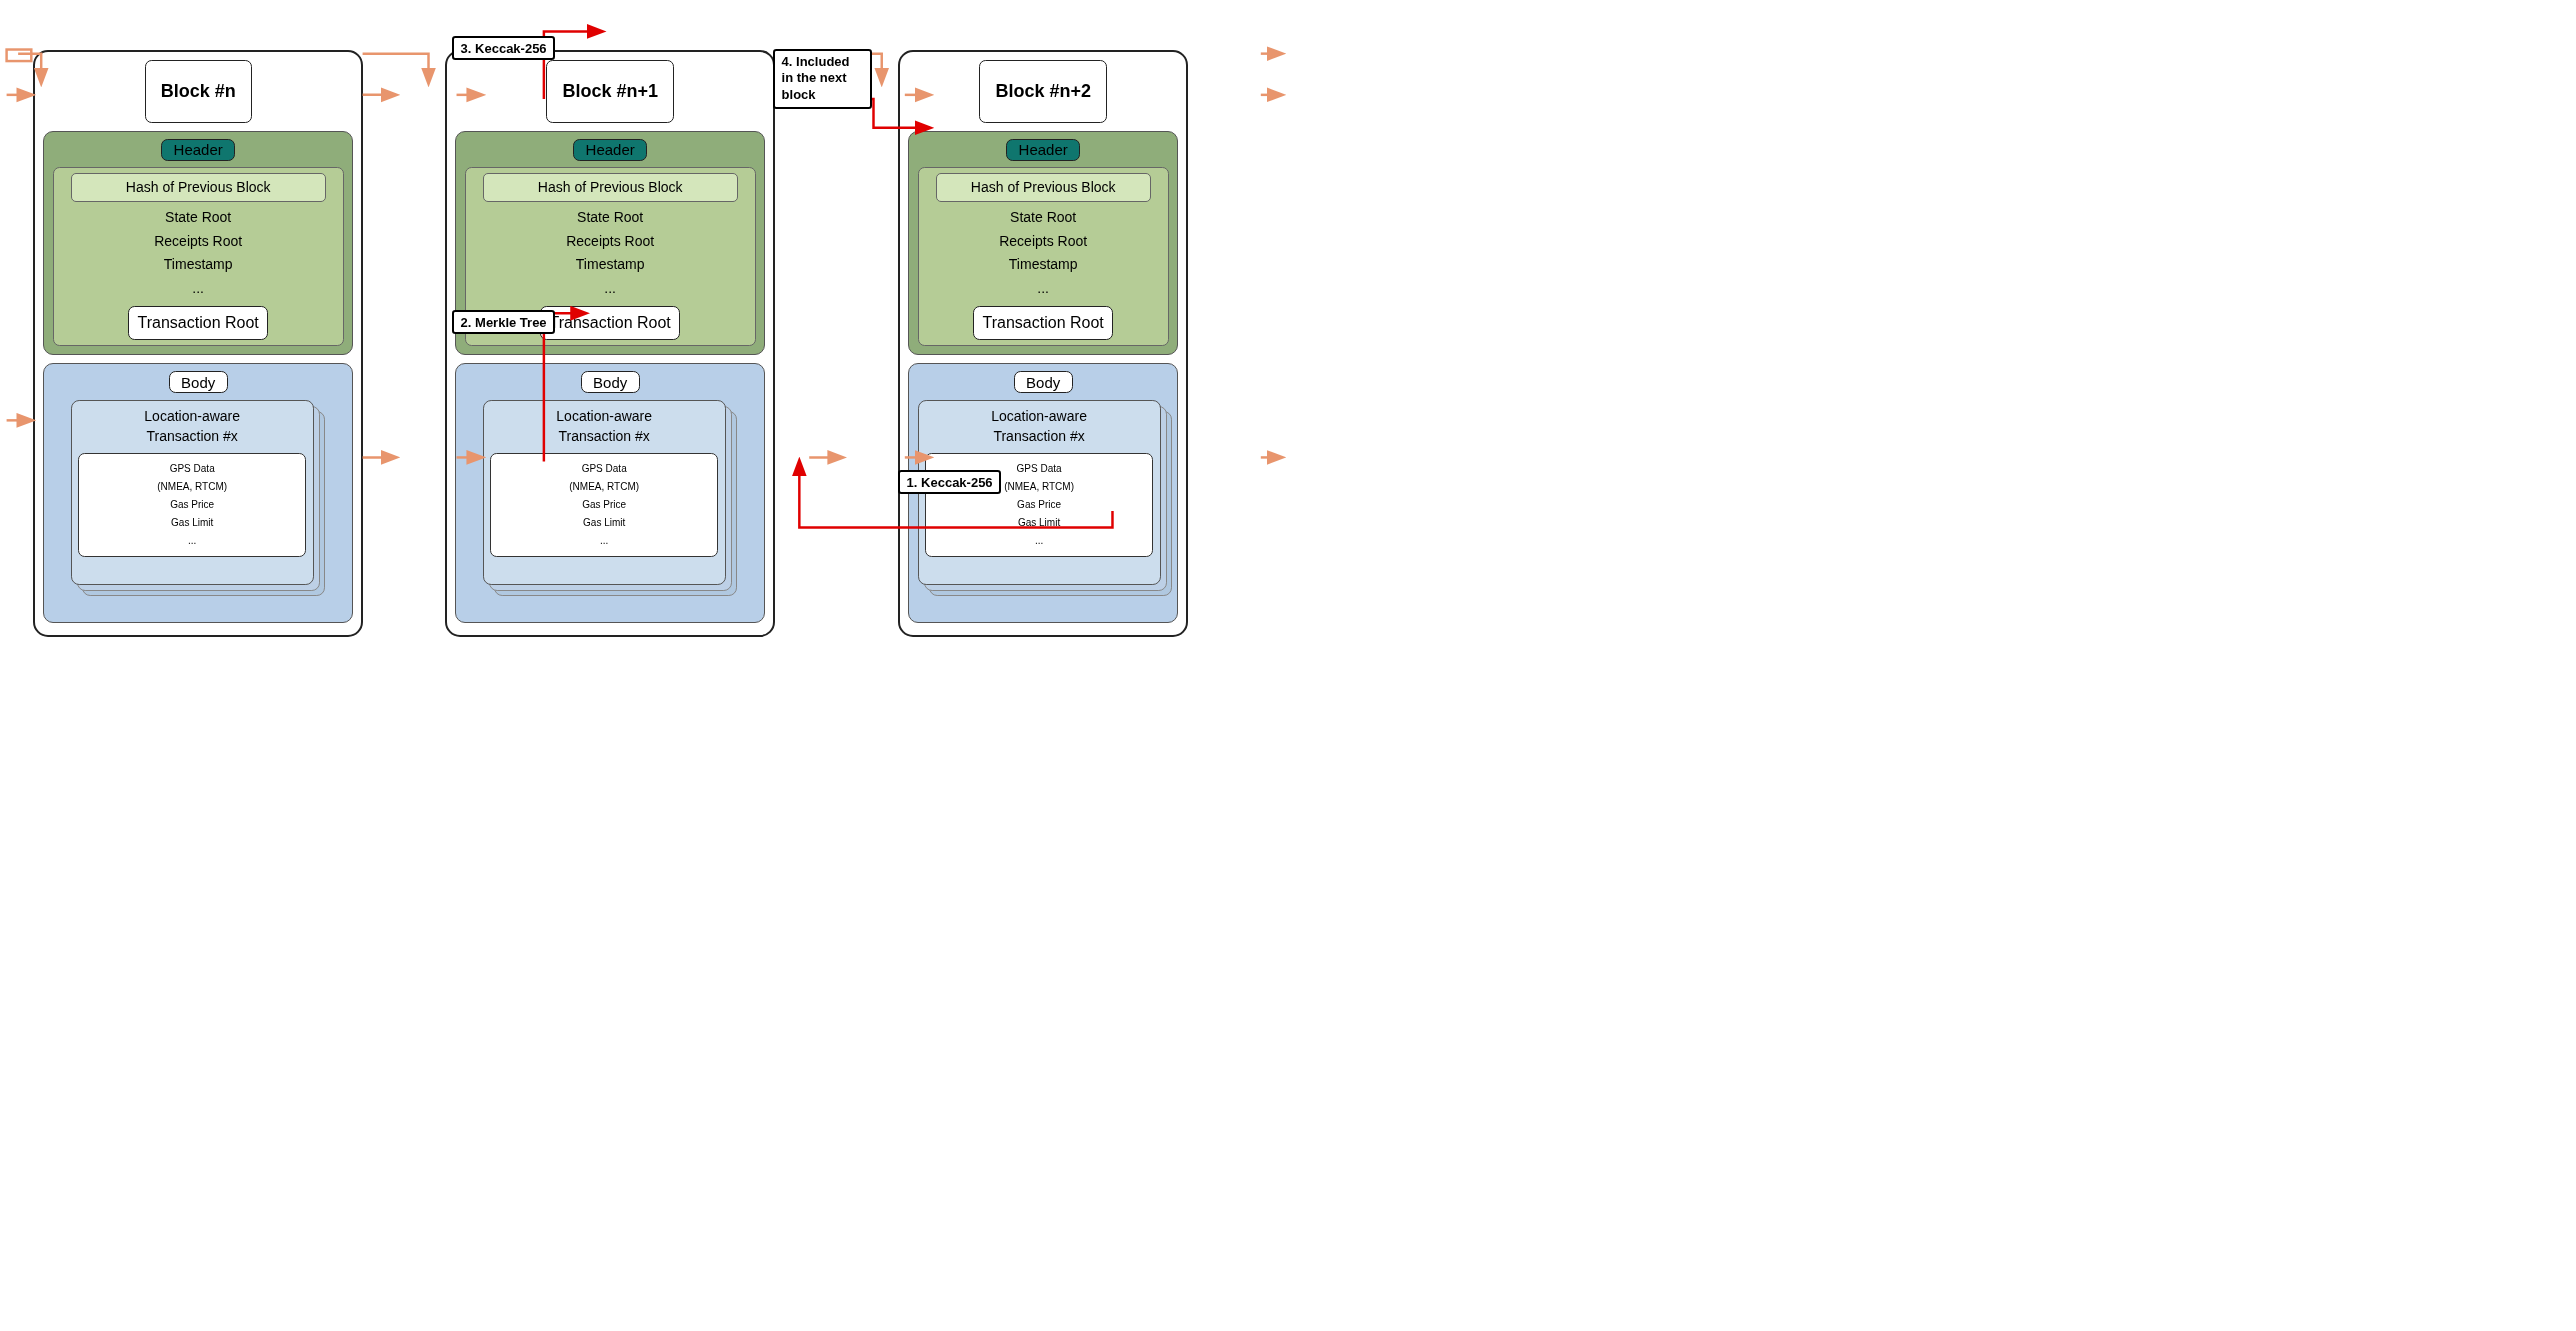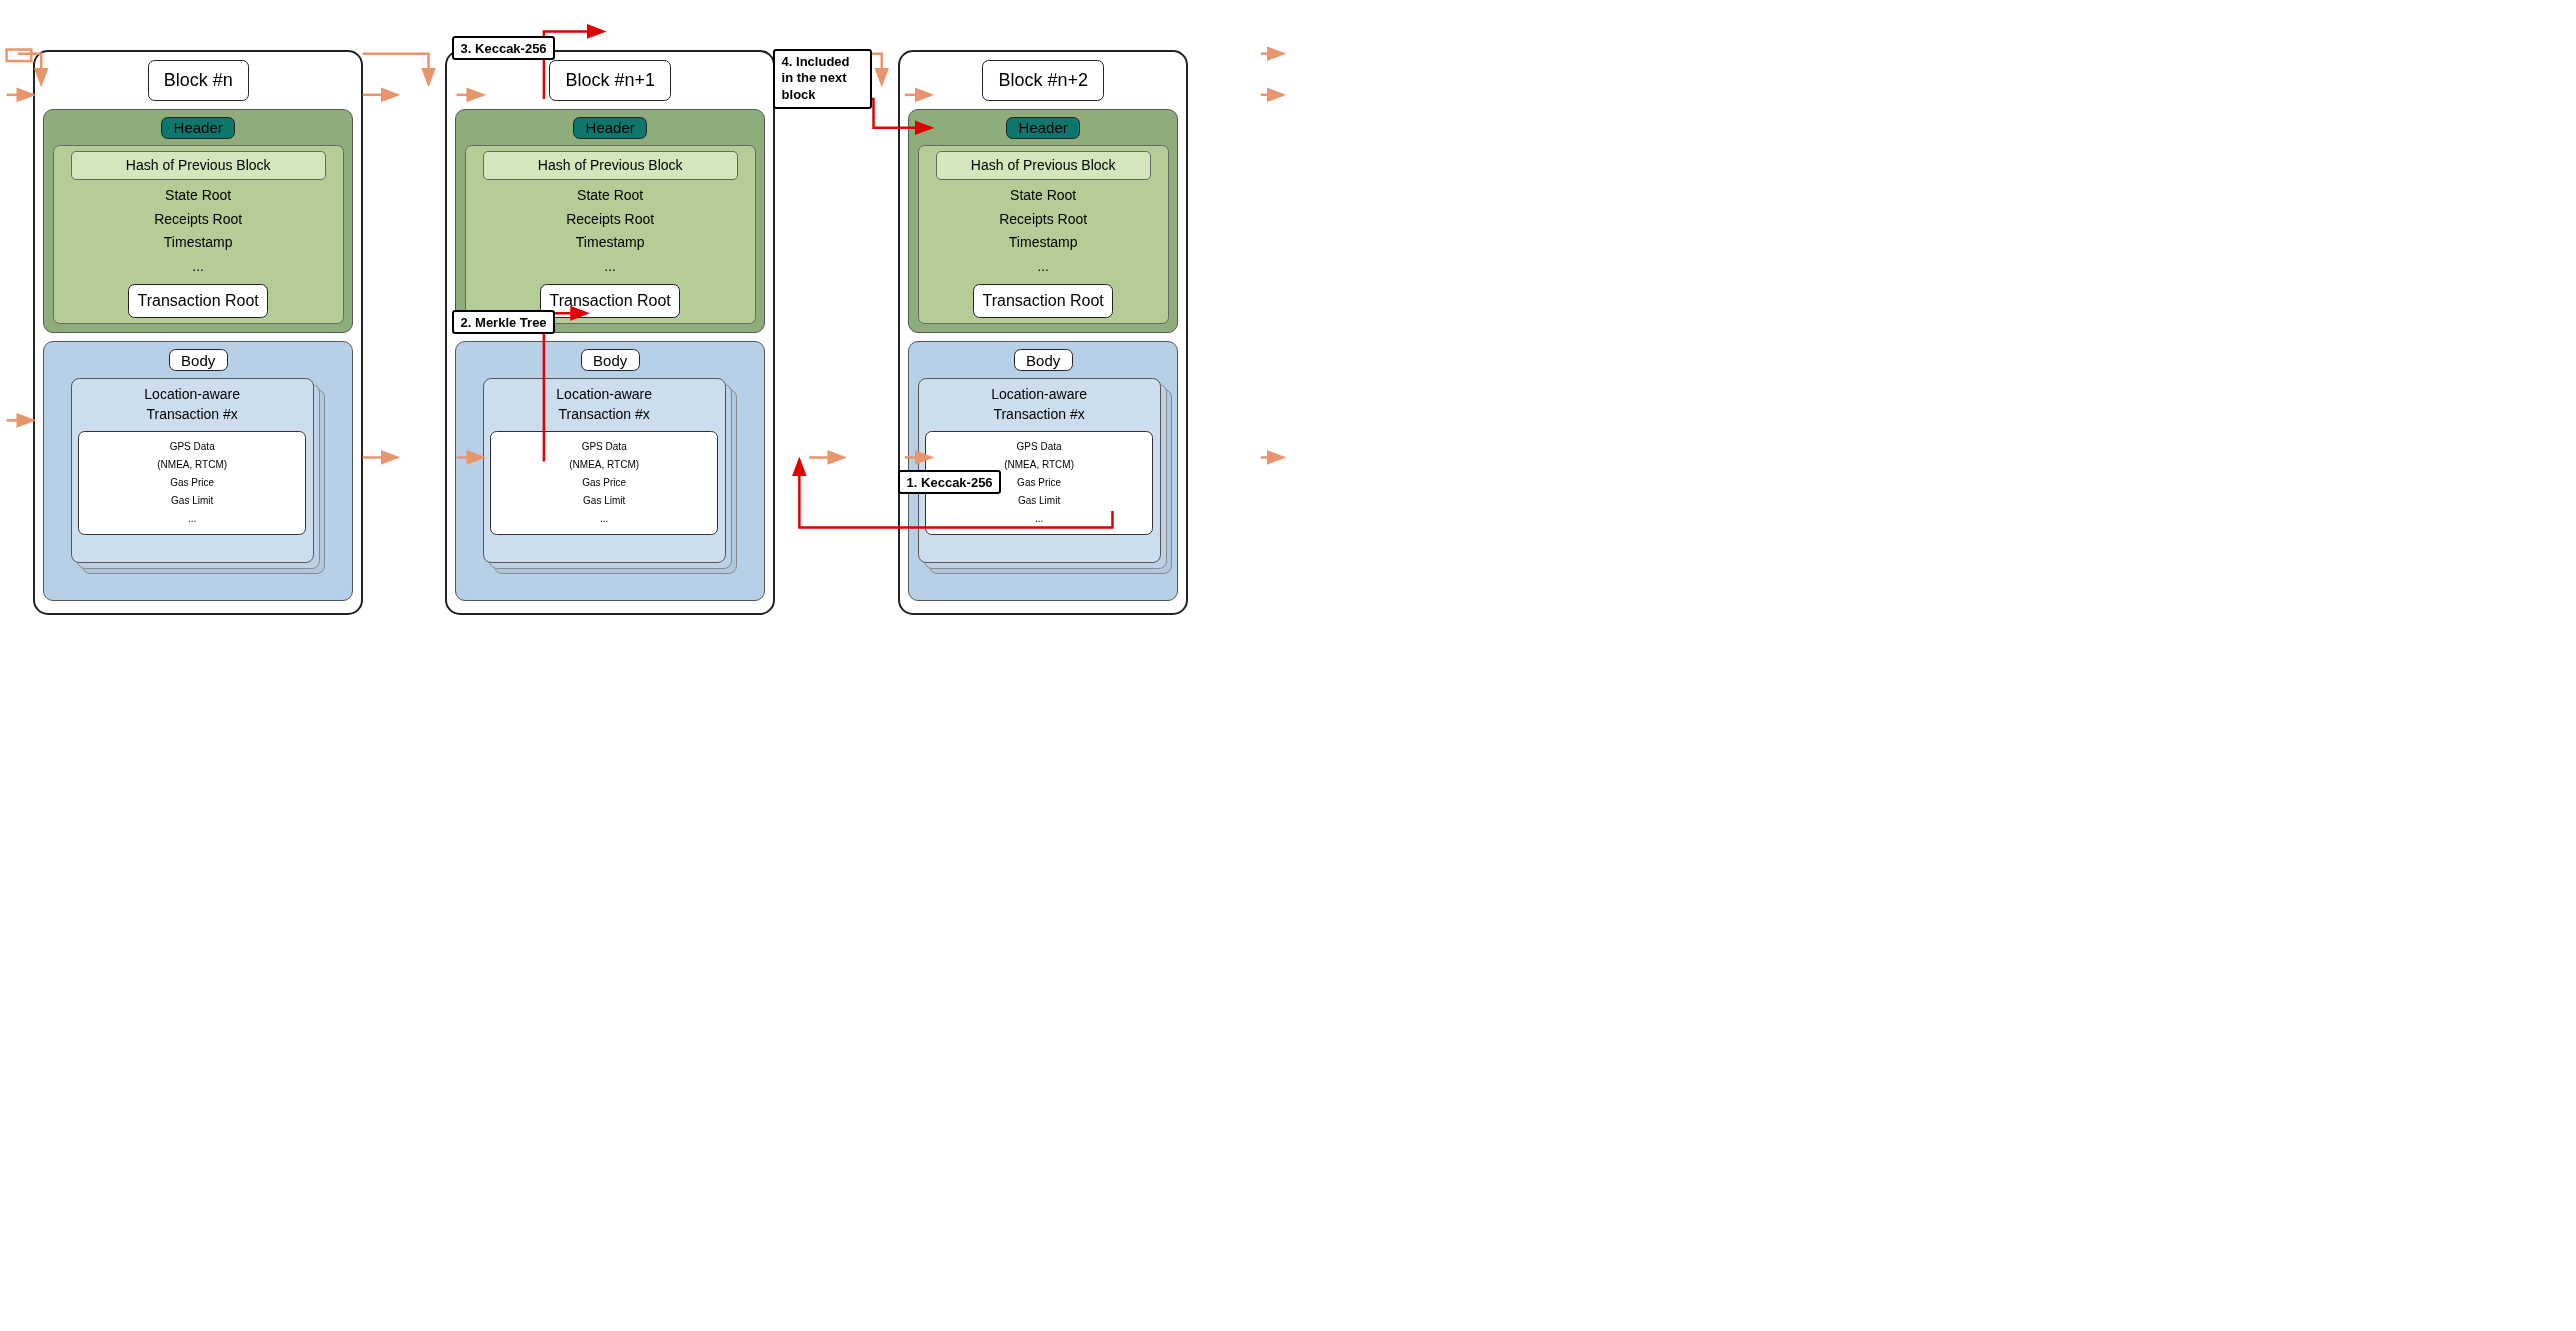--- a/index.html
+++ b/index.html
@@ -39,22 +39,22 @@
       padding: 8.2px 8.2px 11.5px 8.2px;
       position: relative;
     }
 
     .block-title {
       background: #fff;
       border: 1.6px solid #222;
       border-radius: 6.6px;
       text-align: center;
       font-size: 18px;
-      font-weight: normal;
-      padding: 9px 15px;
+      font-weight: bold;
+      padding: 20px 15px;
       margin: 0 auto 8.2px auto;
       width: fit-content;
       display: block;
     }
 
     
     .header-section {
       background: #8fad7a;
       border: 1.6px solid #555;
       border-radius: 10px;

